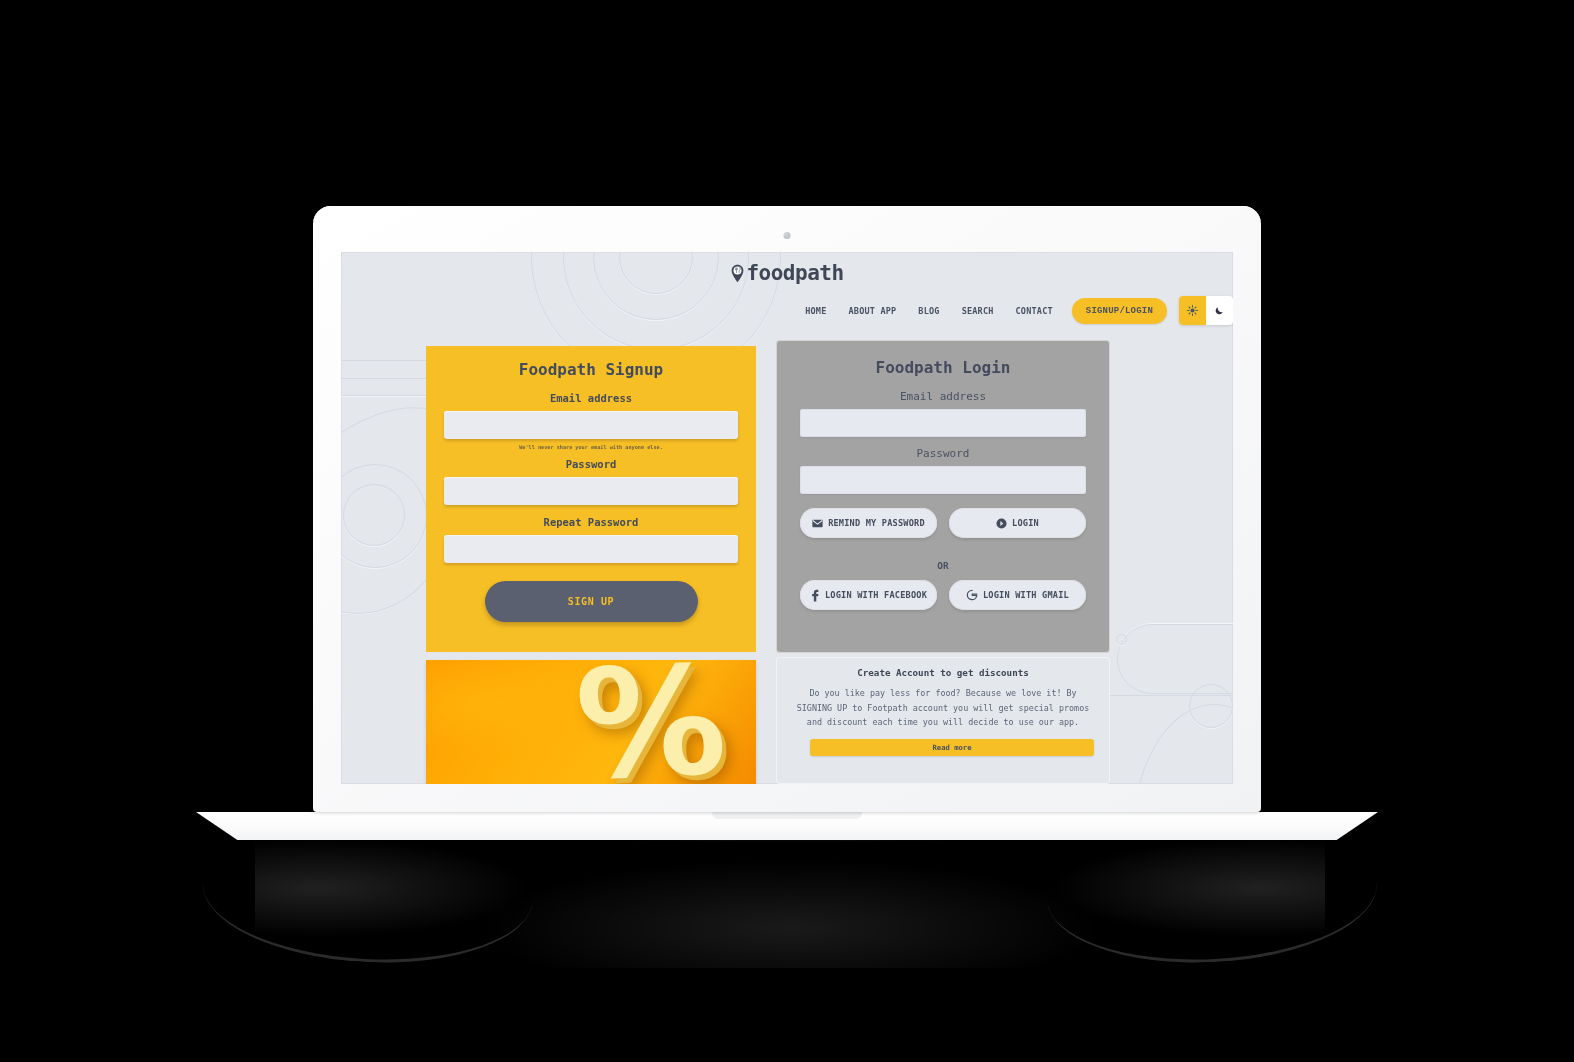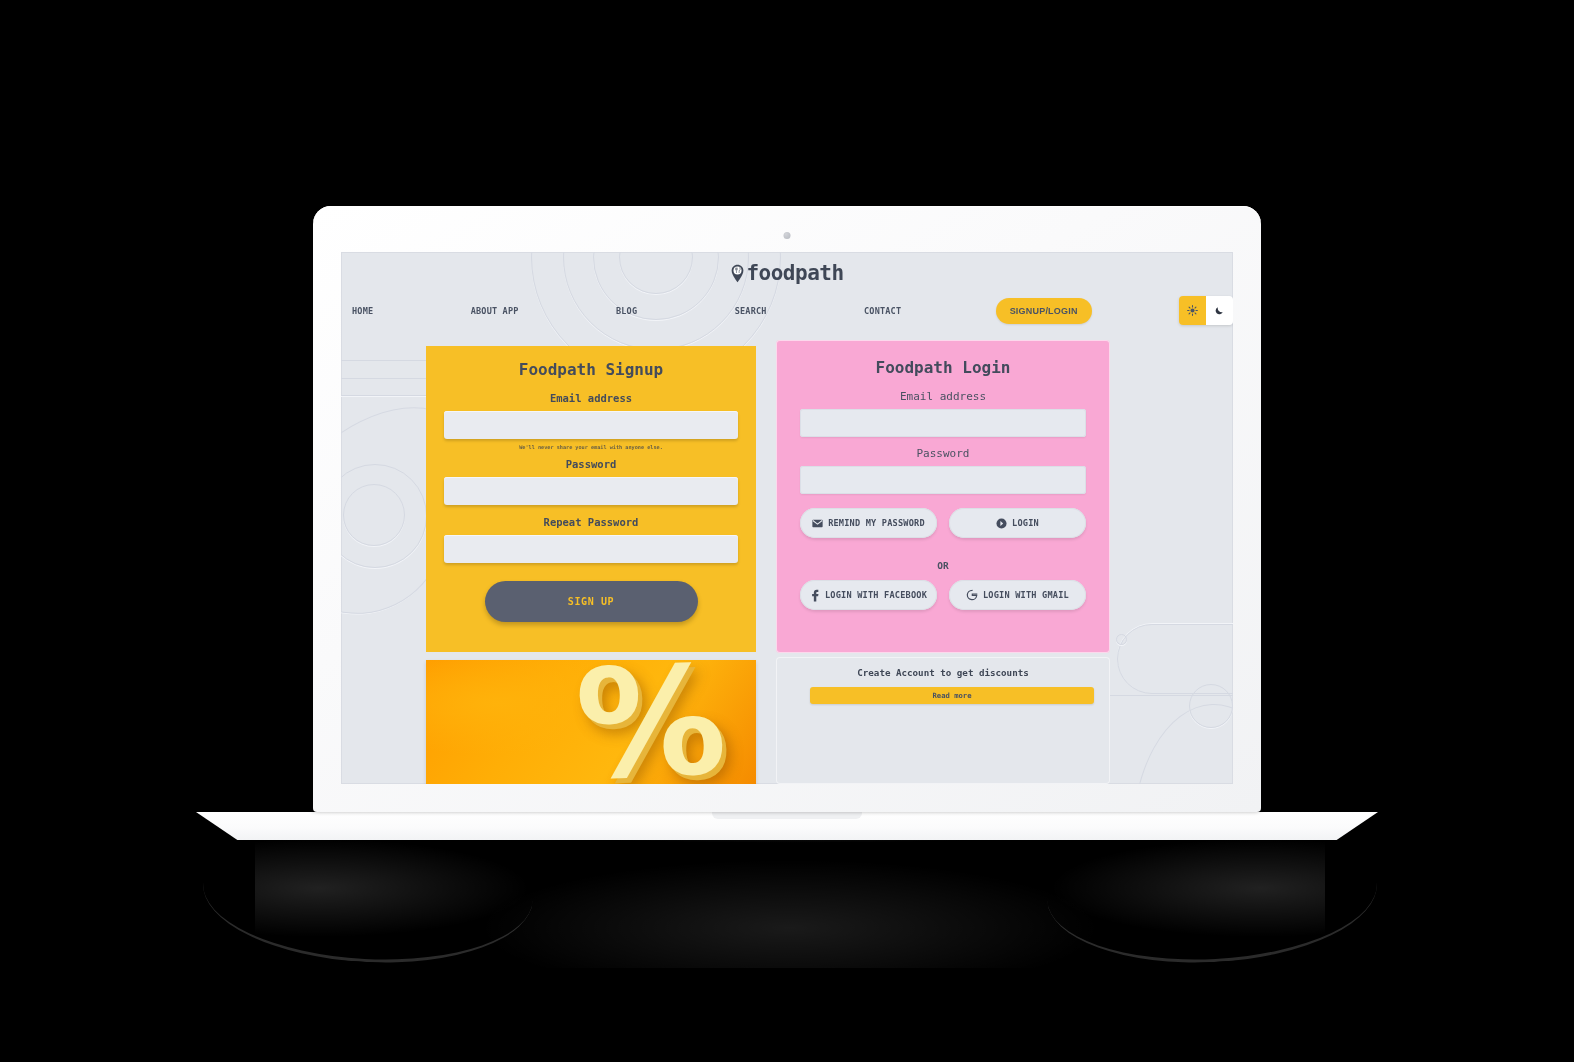--- a/index.html
+++ b/index.html
@@ -155,36 +155,36 @@
     font-size: 21px;
     letter-spacing: -0.5px;
     color: #3f4756;
   }
 
   #nav {
     position: absolute;
     left: 0; right: 0;
     top: 44px;
     display: flex;
-    justify-content: space-between;
+    justify-content: flex-end;
     align-items: center;
     gap: 0;
   }
   #nav .nav-link {
     font-family: "DejaVu Sans Mono", monospace;
     font-weight: bold;
     font-size: 8.5px;
     letter-spacing: 0.2px;
     color: #4a5364;
     padding: 0 11px;
     cursor: pointer;
     white-space: nowrap;
   }
   #nav .nav-cta {
-    font-family: Liberation Sans, sans-serif;
+    font-family: Liberation Mono, monospace;
     font-weight: bold;
     font-size: 9px;
     letter-spacing: 0.2px;
     color: #4a5364;
     background: #f7bf26;
     border-radius: 999px;
     padding: 8px 14px;
     margin-left: 8px;
     cursor: pointer;
     white-space: nowrap;
@@ -269,21 +269,21 @@
     box-shadow: 0 3px 5px rgba(0,0,0,0.22);
   }
 
   
   #login-panel {
     position: absolute;
     left: 435px;
     top: 88px;
     width: 334px;
     height: 313px;
-    background: #f9a8d4;
+    background: #a3a3a3;
     border-radius: 4px;
     padding: 18px 24px 0;
     box-shadow: inset 0 0 0 1px rgba(255,255,255,0.55);
   }
   #login-panel .card-title {
     font-family: "DejaVu Sans Mono", monospace;
     font-weight: bold;
     font-size: 16px;
     color: #434b5c;
     text-align: center;
@@ -551,20 +551,21 @@
           </div>
         </div>
       </div>
 
       <div id="promo-image">
         <div class="pct">%</div>
       </div>
 
       <div id="promo-text">
         <div class="p-title">Create Account to get discounts</div>
+        <div class="p-body">Do you like pay less for food? Because we love it! By SIGNING UP to Footpath account you will get special promos and discount each time you will decide to use our app.</div>
         <div id="readmore-btn">
           <span>Read more</span>
         </div>
       </div>
 
     </div>
   </div>
 </div>
 
 </body></html>

